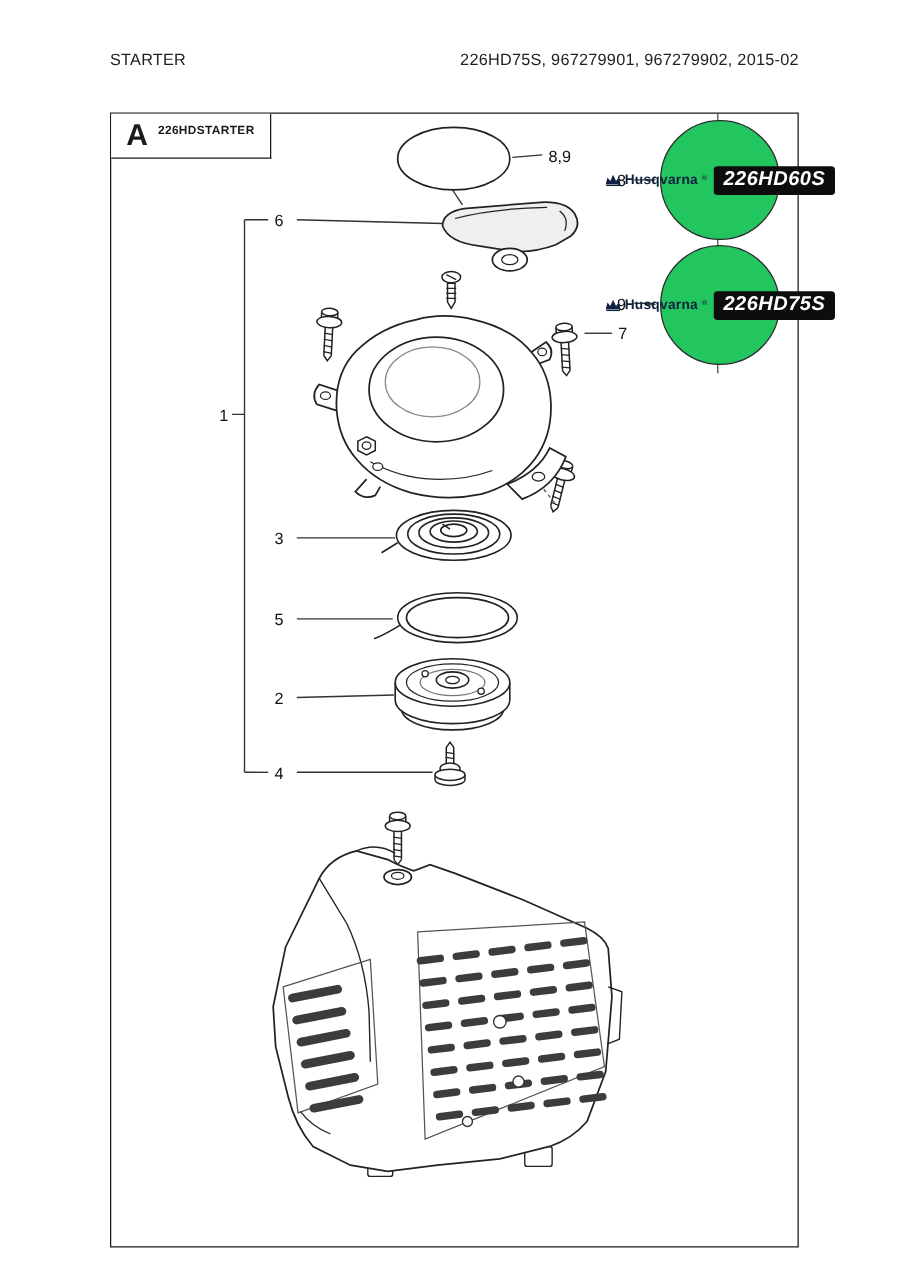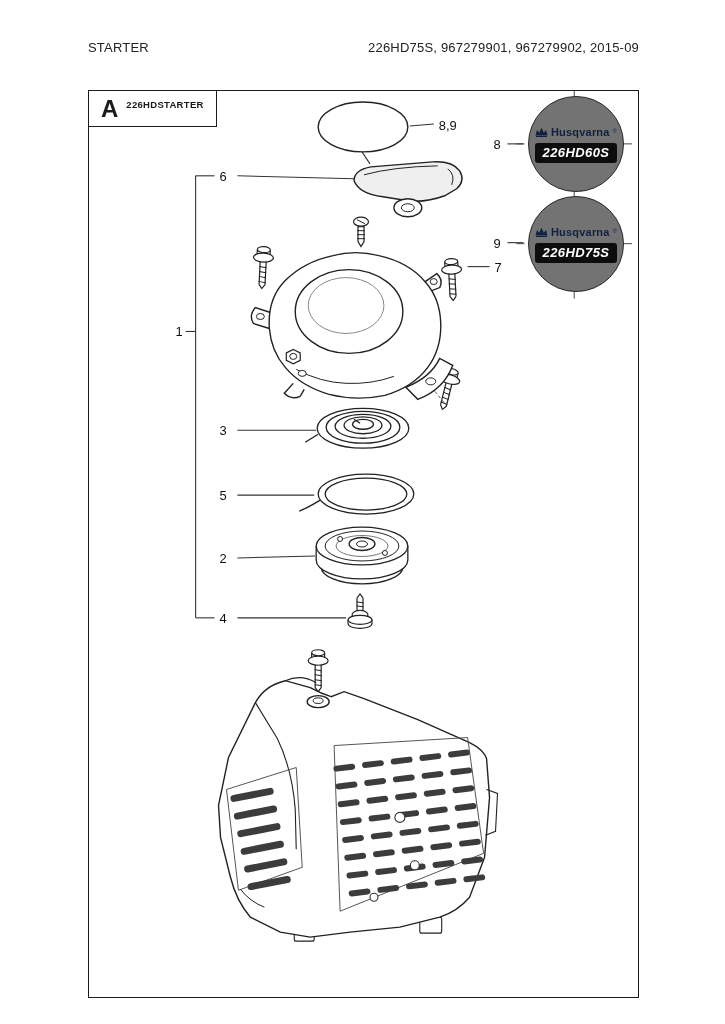--- a/index.html
+++ b/index.html
@@ -27,42 +27,42 @@
   }
   .sec-letter { font-size: 24px; font-weight: bold; line-height: 1; }
   .sec-text {
     display: flex; flex-direction: row;
     font-size: 9.5px; font-weight: bold; line-height: 1.3;
     padding-top: 2px; letter-spacing: .3px;
   }
   svg.diagram { position: absolute; left: 0; top: 0; width: 100%; height: 100%; }
   .decal {
     position: absolute; width: 96px; height: 96px; z-index: 2;
-    border: 1.5px solid #2a2a2a; border-radius: 50%; background: #737373;
-    display: flex; flex-direction: column; align-items: center; justify-content: center; gap: 5px;
+    border: 1.5px solid #2a2a2a; border-radius: 50%; background: #22c55e;
+    display: flex; flex-direction: row; align-items: center; justify-content: center; gap: 5px;
   }
   .decal-8 { left: 439px; top: 5px; }
   .decal-9 { left: 439px; top: 105px; }
   .brand-row { display: flex; align-items: center; gap: 3px; }
   .brand { font-size: 11px; font-weight: bold; color: #10203f; letter-spacing: .2px; }
   .reg { font-size: 6px; color: #10203f; align-self: flex-start; margin-top: 2px; }
   .model-box {
     background: #0d0d0d; color: #fff;
-    font-style: italic; font-weight: bold; font-size: 13px;
+    font-style: italic; font-weight: bold; font-size: 16px;
     padding: 2.5px 8px; border-radius: 3px; letter-spacing: .4px;
   }
 </style>
 </head>
 <body>
 
 <div class="page">
 
   <div class="doc-header">
     <span>STARTER</span>
-    <span>226HD75S, 967279901, 967279902, 2015-09</span>
+    <span>226HD75S, 967279901, 967279902, 2015-02</span>
   </div>
 
   <div class="frame">
 
     <div class="section-tag">
       <span class="sec-letter">A</span>
       <div class="sec-text">
         <span>226HD</span>
         <span>STARTER</span>
       </div>

